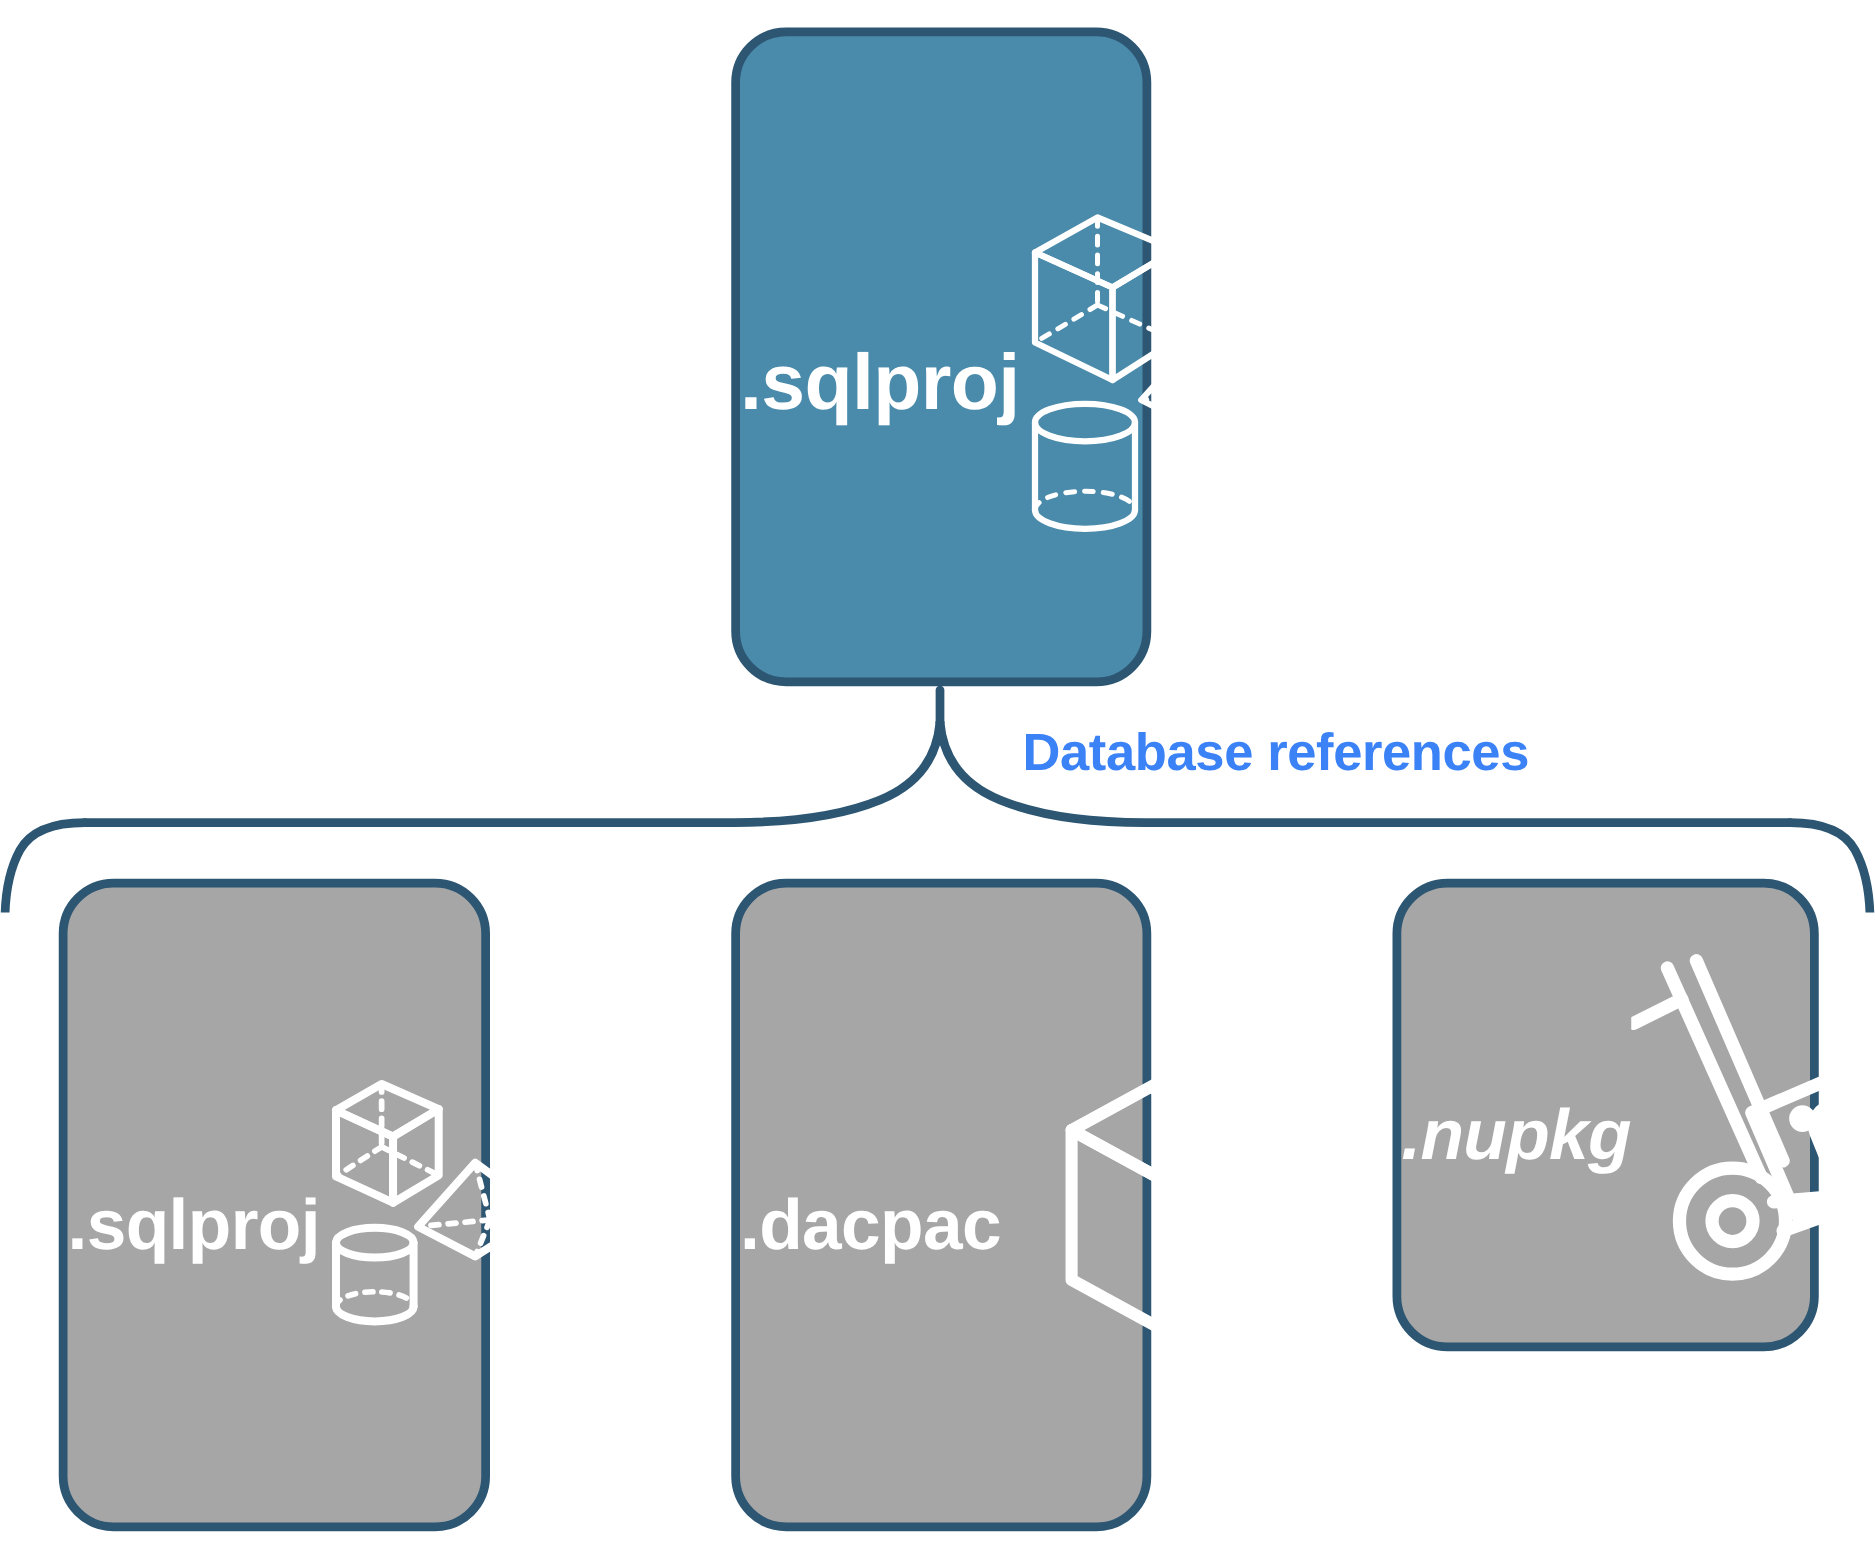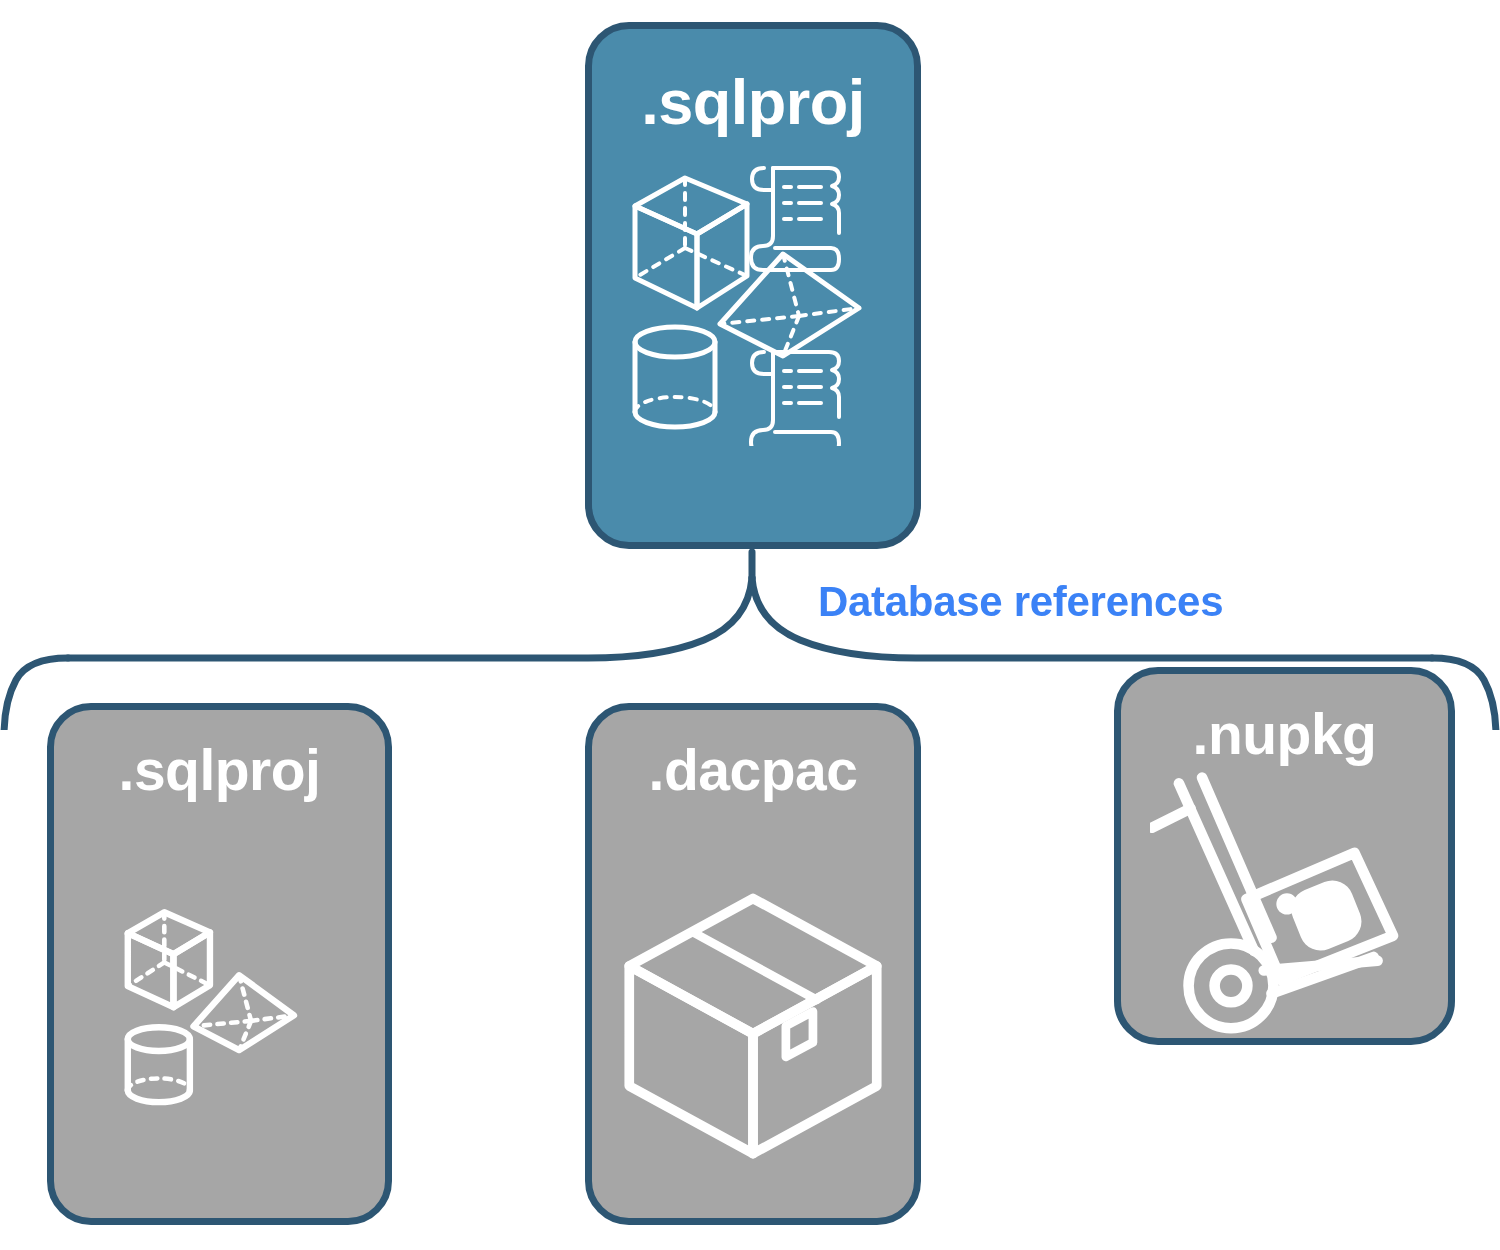--- a/index.html
+++ b/index.html
@@ -14,21 +14,21 @@
     background: #ffffff;
     font-family: "Liberation Sans", sans-serif;
     overflow: hidden;
   }
   .card {
     position: absolute;
     box-sizing: border-box;
     border-radius: 44px;
     border: 7px solid #2d5673;
     display: flex;
-    flex-direction: column;
+    flex-direction: row;
     align-items: center;
   }
   .card.blue  { background: #4a8bab; }
   .card.gray  { background: #a6a6a6; }
 
   .card-label {
     color: #ffffff;
     font-weight: bold;
     letter-spacing: -0.5px;
     line-height: 1;
@@ -44,21 +44,21 @@
   #card-top .card-label { font-size: 63px; margin-top: 42px; }
   #card-top .icon-area {
     position: relative;
     width: 260px; height: 290px;
     margin-top: 22px;
   }
 
   
   #card-sqlproj { left: 47px;   top: 703px; width: 345px; height: 522px; }
   #card-dacpac  { left: 585px;  top: 703px; width: 336px; height: 522px; gap: 35px; }
-  #card-nupkg   { left: 1114px; top: 667px; width: 341px; height: 378px; }
+  #card-nupkg   { left: 1114px; top: 703px; width: 341px; height: 378px; font-style: italic; }
 
   .card.gray .card-label { font-size: 57px; margin-top: 32px; }
   .card.gray .icon-area {
     position: relative;
     flex: 1;
     width: 100%;
     display: flex;
     align-items: center;
     justify-content: center;
   }

